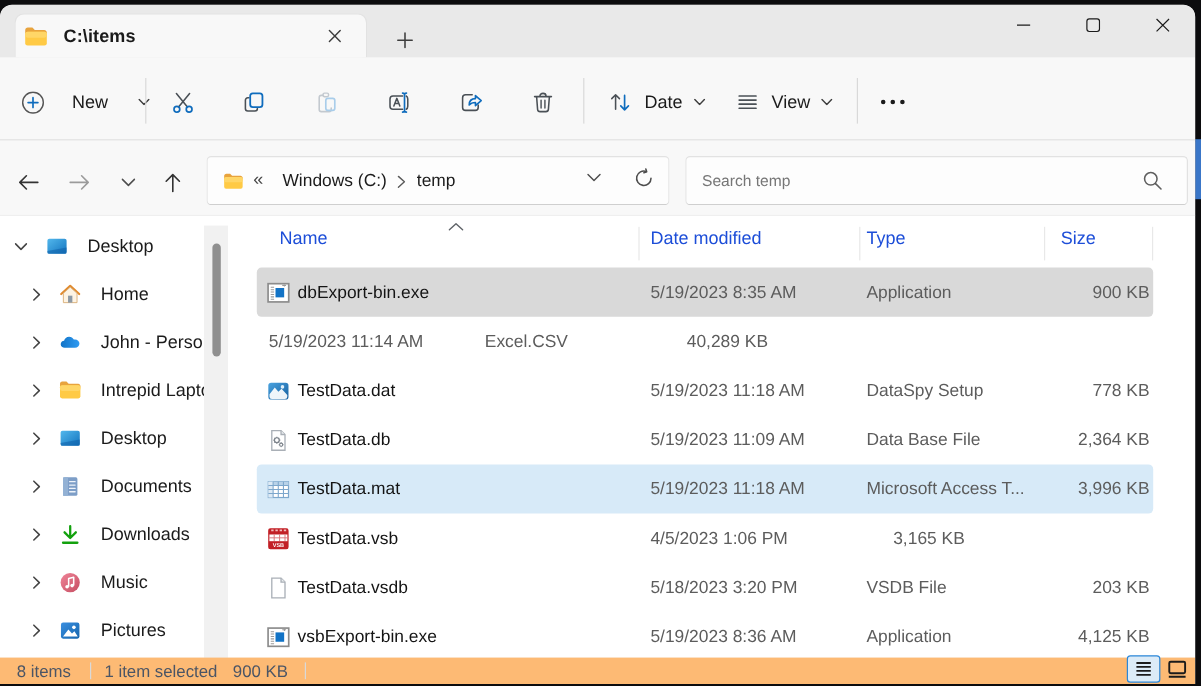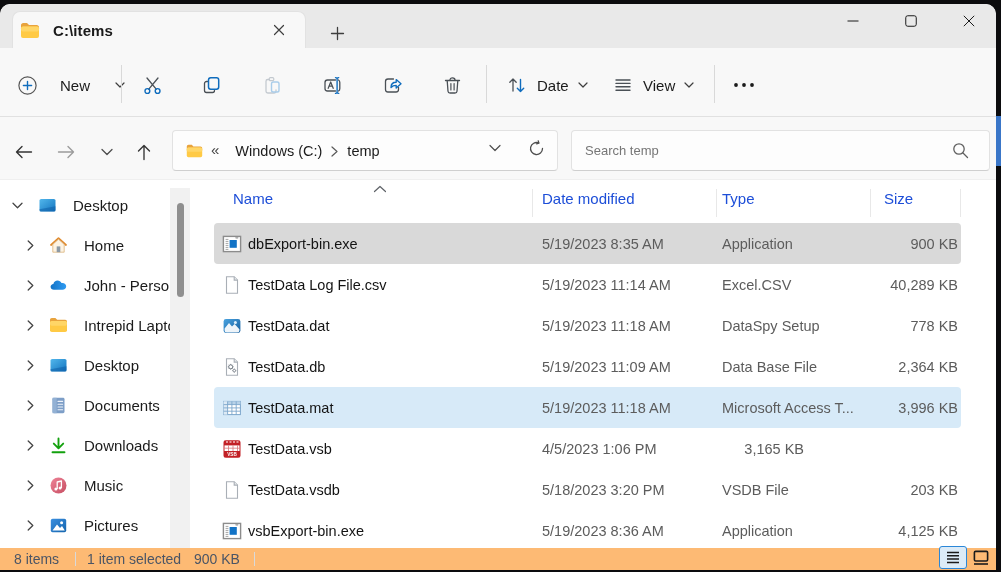--- a/index.html
+++ b/index.html
@@ -533,29 +533,20 @@
                   <path d="M13.2 3.8 H16.4 M15 3 V4.8" stroke="#9a9a9a" stroke-width="0.9"></path>
                 </svg>
               </span>
               <span class="fname">dbExport-bin.exe</span>
             </span>
             <span class="cell-date">5/19/2023 8:35 AM</span>
             <span class="cell-type">Application</span>
             <span class="cell-size">900 KB</span>
           </div>
           <div class="frow">
-            <span class="cell-name">
-              <span class="f-icon">
-                <svg width="20" height="20" viewBox="0 0 20 20">
-                  <path d="M4.5 1.8 L12.2 1.8 L15.5 5.1 L15.5 18.2 L4.5 18.2 Z" fill="#ffffff" stroke="#a9afb6" stroke-width="1.1"></path>
-                  <path d="M12.2 1.8 L12.2 5.1 L15.5 5.1" fill="#e9ecef" stroke="#a9afb6" stroke-width="1.1"></path>
-                </svg>
-              </span>
-              <span class="fname">TestData Log File.csv</span>
-            </span>
             <span class="cell-date">5/19/2023 11:14 AM</span>
             <span class="cell-type">Excel.CSV</span>
             <span class="cell-size">40,289 KB</span>
           </div>
           <div class="frow">
             <span class="cell-name">
               <span class="f-icon">
                 <svg width="20" height="20" viewBox="0 0 20 20">
                   <defs>
                     <linearGradient id="ls" x1="0" y1="0" x2="1" y2="1">

